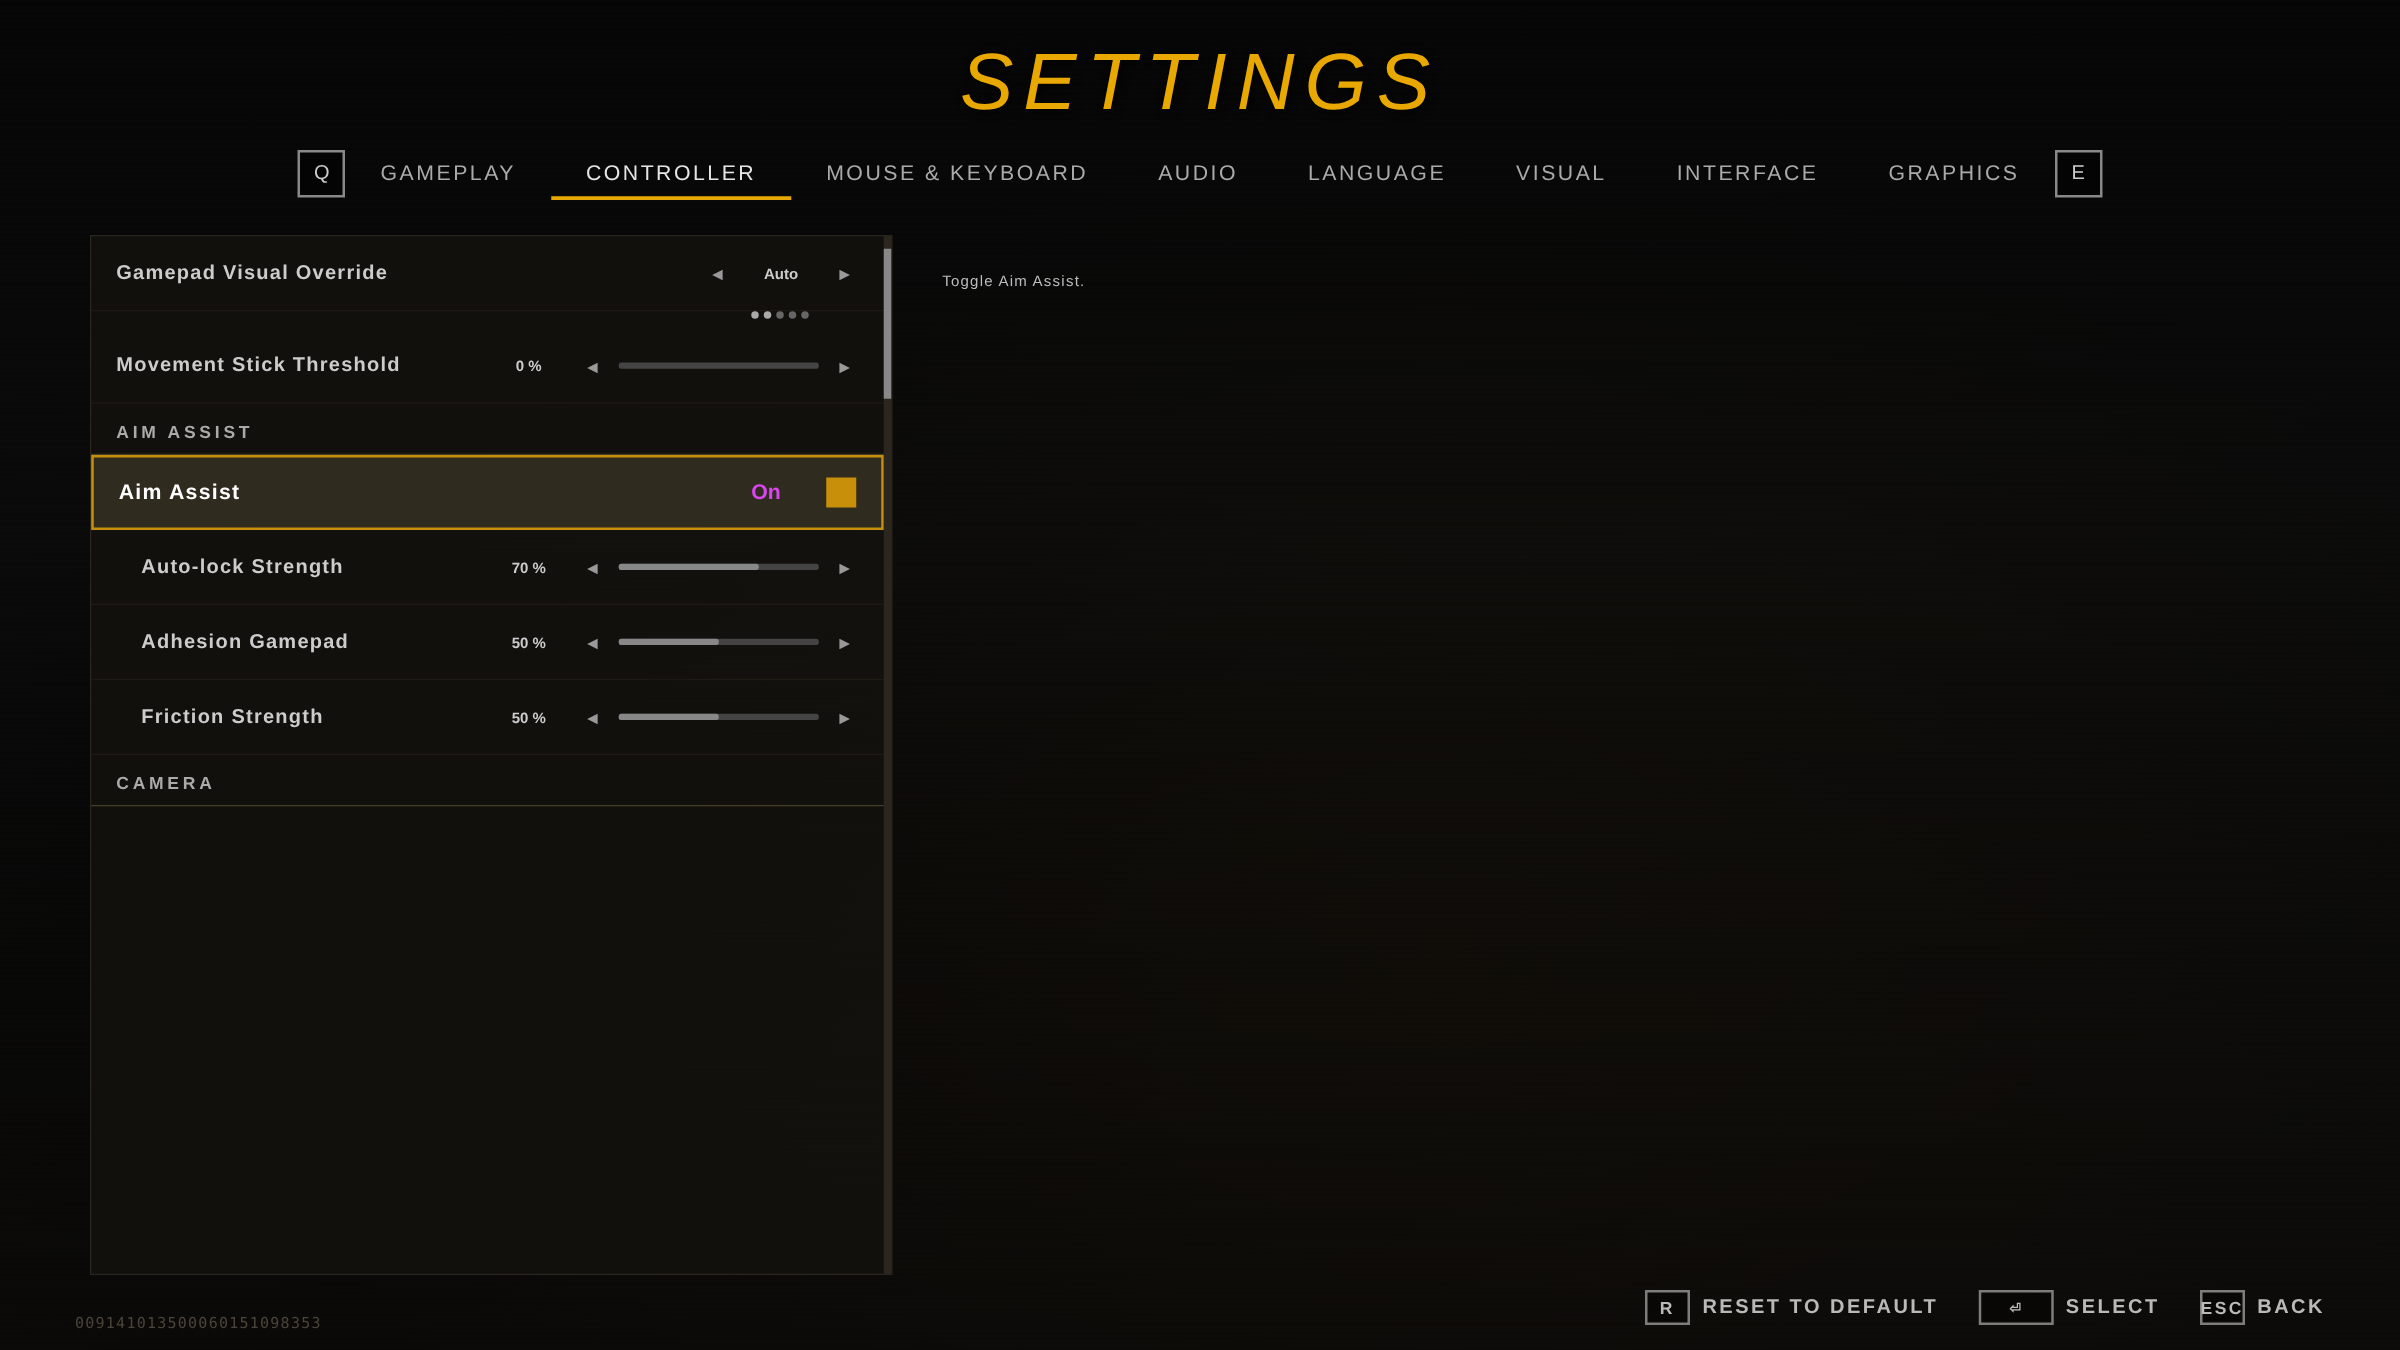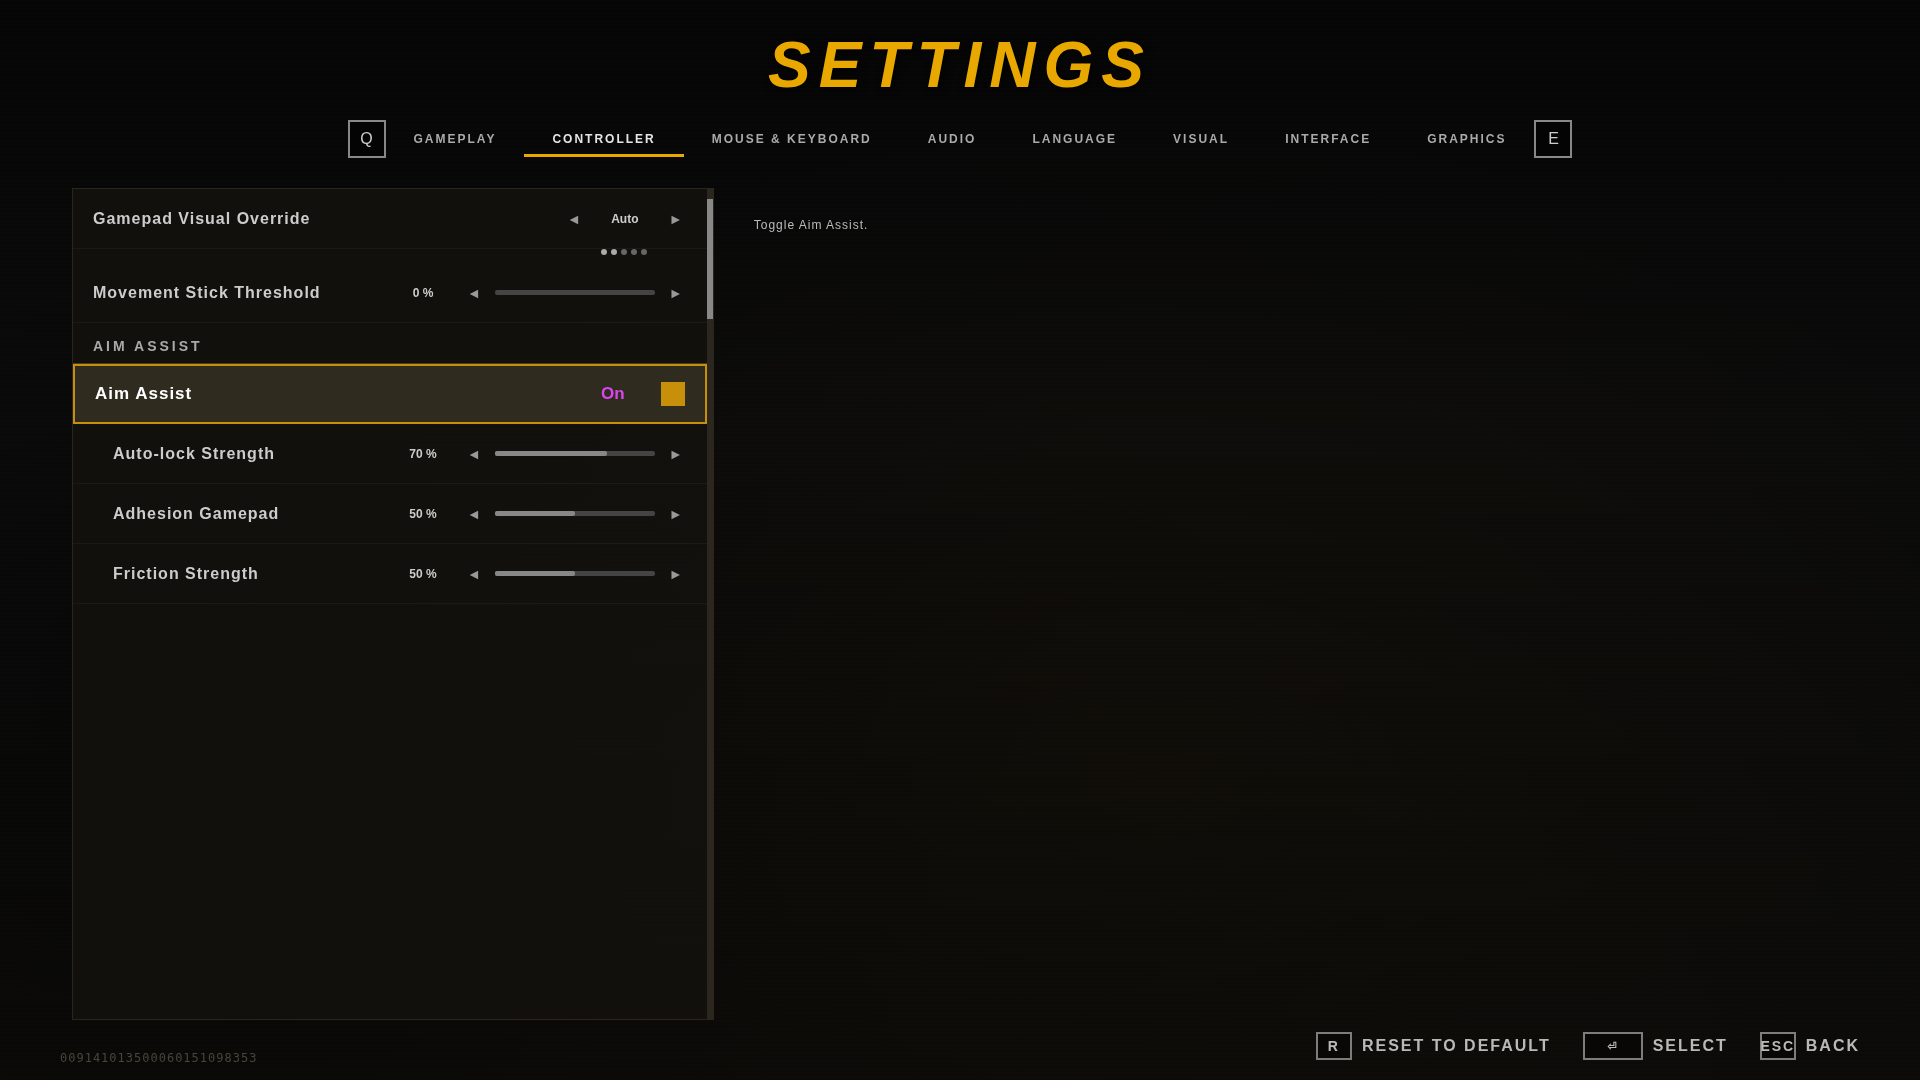--- a/index.html
+++ b/index.html
@@ -54,21 +54,21 @@
       width: 100%;
       height: 100%;
       display: flex;
       flex-direction: column;
       align-items: center;
     }
 
     
     .page-title {
       font-size: 64px;
-      font-weight: 700;
+      font-weight: 400;
       color: #e8a800;
       letter-spacing: 8px;
       text-transform: uppercase;
       margin-top: 28px;
       text-shadow: 2px 2px 8px rgba(0,0,0,0.8);
       font-style: italic;
     }
 
     
     .nav-tabs {
@@ -88,22 +88,22 @@
       align-items: center;
       justify-content: center;
       color: #ccc;
       font-size: 16px;
       cursor: pointer;
       background: rgba(0,0,0,0.4);
     }
 
     .nav-tab {
       padding: 8px 28px;
-      font-size: 12px;
-      font-weight: 700;
+      font-size: 17px;
+      font-weight: 400;
       letter-spacing: 2px;
       text-transform: uppercase;
       color: #aaa;
       cursor: pointer;
       position: relative;
       white-space: nowrap;
     }
 
     .nav-tab.active {
       color: #e5e5e5;
@@ -453,20 +453,23 @@
           <div class="setting-control">
             <span class="setting-value">50 %</span>
             <span class="arrow-btn">◄</span>
             <div class="slider-track">
               <div class="slider-fill" style="width: 50%;"></div>
             </div>
             <span class="arrow-btn">►</span>
           </div>
         </div>
 
+        <div class="section-header">
+          <span class="section-title">CAMERA</span>
+        </div>
 
       </div>
 
       <div class="scroll-indicator">
         <div class="scroll-thumb"></div>
       </div>
     </div>
 
     <div class="right-panel">
       <p class="description-text">Toggle Aim Assist.</p>

